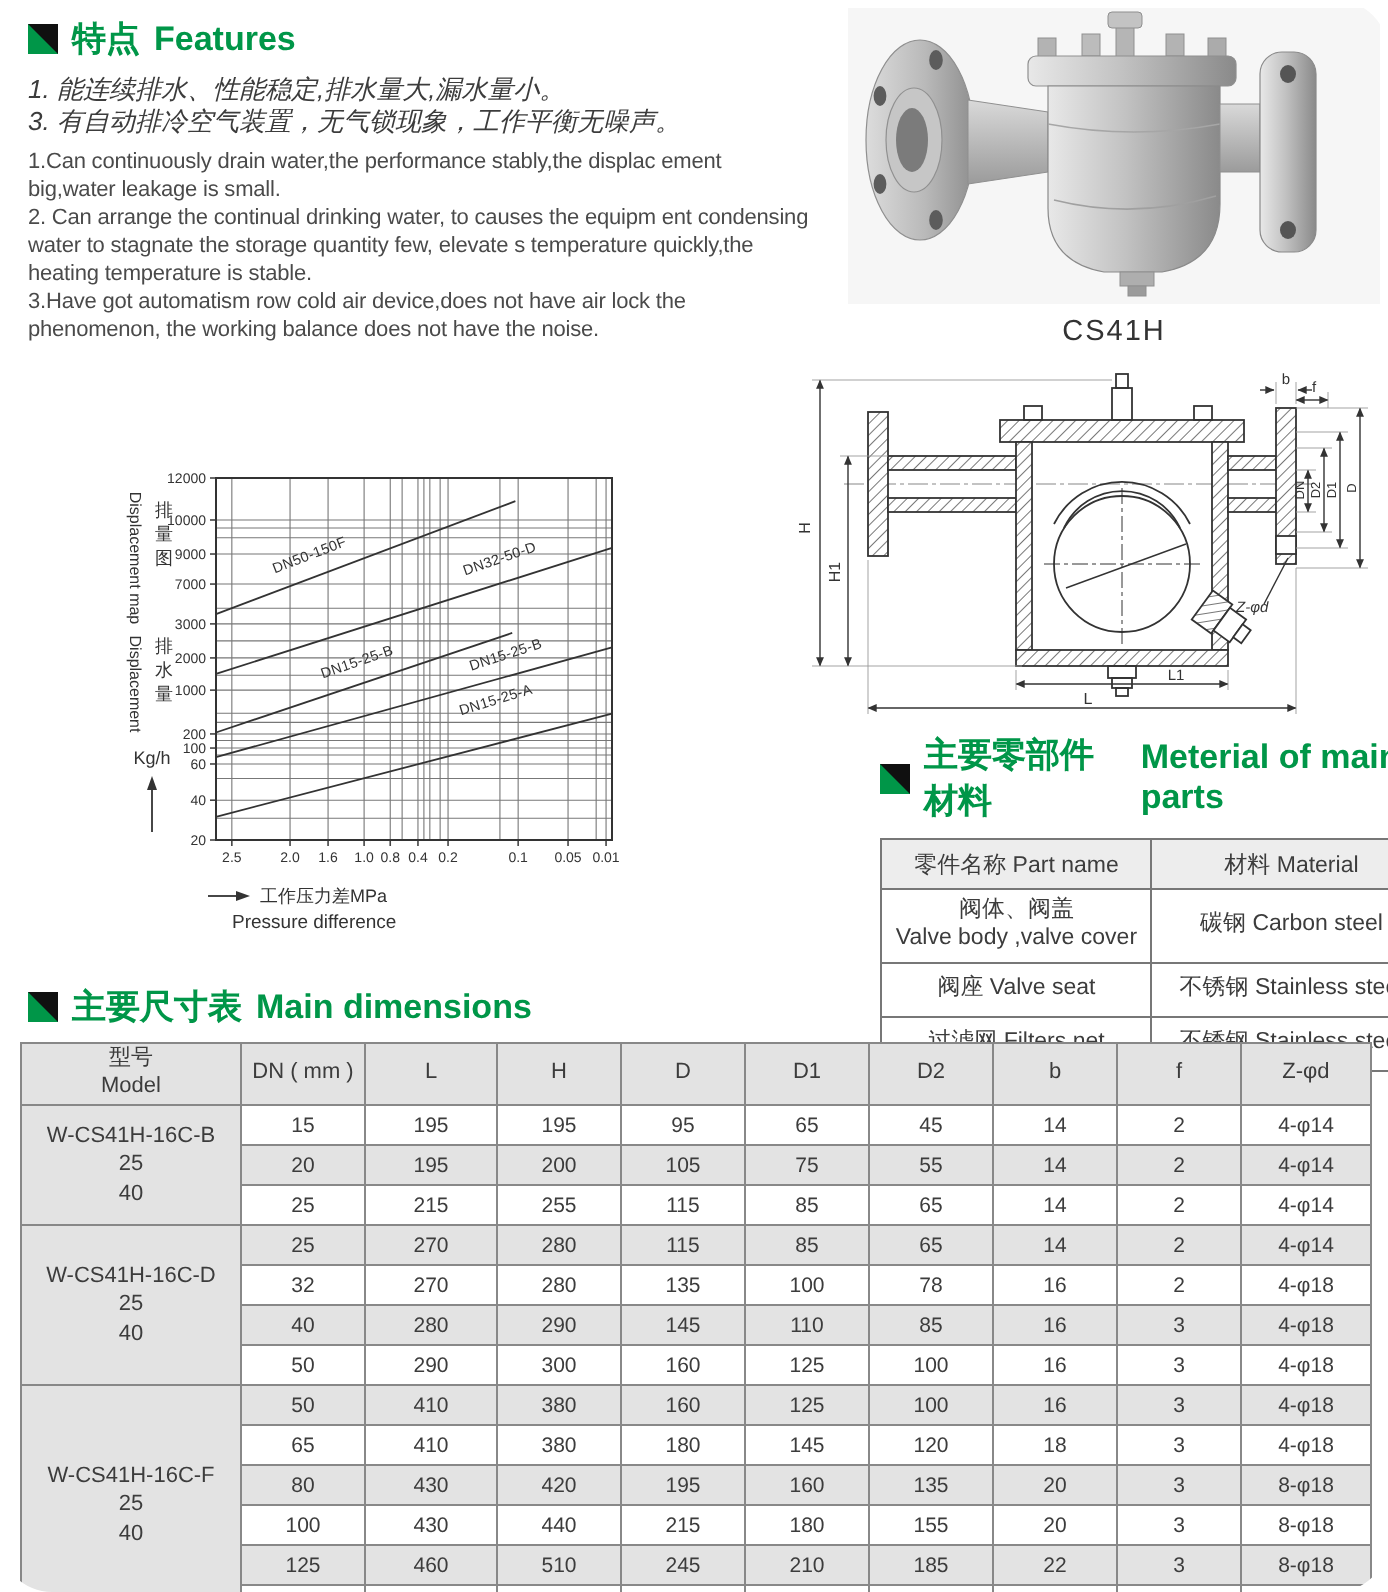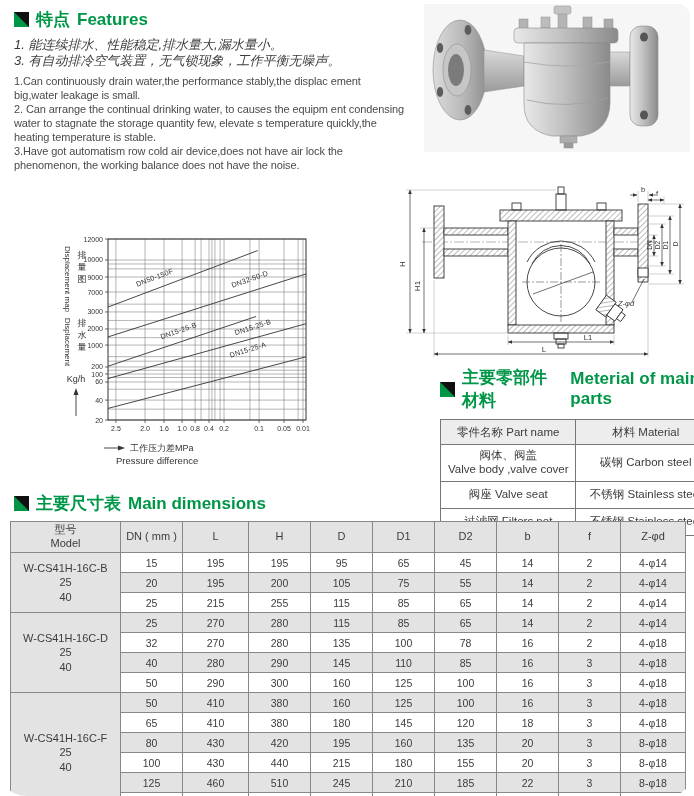--- a/index.html
+++ b/index.html
@@ -103,20 +103,21 @@
         <path d="M100,58 Q143,66 186,58" fill="none" stroke="#a6a6a6" stroke-width="0.8"></path>
         <path d="M103,96 Q143,106 184,94" fill="none" stroke="#a0a0a0" stroke-width="0.8"></path>
         <rect x="186" y="48" width="20" height="34" fill="url(#gV)" stroke="#8f8f8f" stroke-width="0.5"></rect>
         <rect x="206" y="22" width="28" height="100" rx="11" fill="url(#gB)" stroke="#8a8a8a" stroke-width="0.6"></rect>
         <ellipse cx="220" cy="33" rx="4" ry="4.5" fill="#555"></ellipse>
         <ellipse cx="220" cy="111" rx="4" ry="4.5" fill="#555"></ellipse>
         <rect x="136" y="132" width="17" height="7" fill="#aeaeae" stroke="#8f8f8f" stroke-width="0.5"></rect>
         <rect x="140" y="139" width="9" height="5" fill="#9b9b9b" stroke="#8f8f8f" stroke-width="0.5"></rect>
       </g>
     </svg>
+    <div class="photo-caption">CS41H</div>
   </div>
 
   <div class="chart">
     <svg width="345" height="250" viewBox="0 0 345 250">
         <line x1="87.92" y1="17" x2="87.92" y2="198" stroke="#777" stroke-width="0.55"></line>
         <line x1="87.92" y1="198" x2="87.92" y2="201" stroke="#444" stroke-width="0.8"></line>
         <text x="87.92" y="209" font-size="7" text-anchor="middle" fill="#333">2.5</text>
         <line x1="117.02600000000001" y1="17" x2="117.02600000000001" y2="198" stroke="#777" stroke-width="0.55"></line>
         <line x1="117.02600000000001" y1="198" x2="117.02600000000001" y2="201" stroke="#444" stroke-width="0.8"></line>
         <text x="117.02600000000001" y="209" font-size="7" text-anchor="middle" fill="#333">2.0</text>

